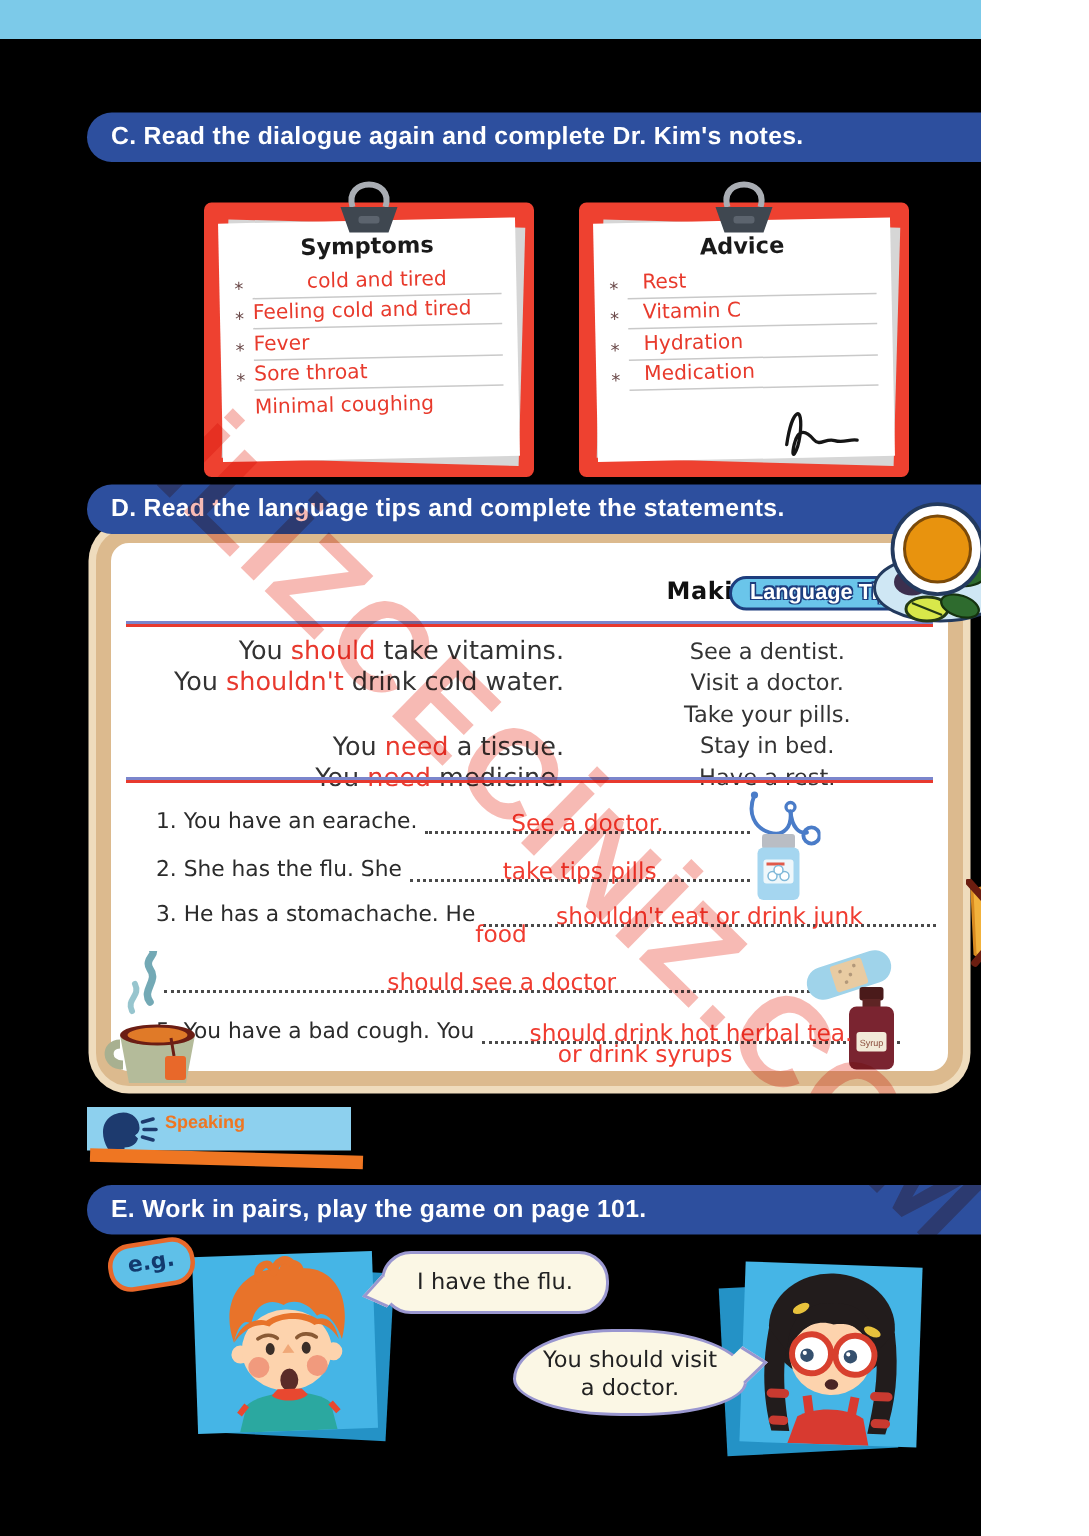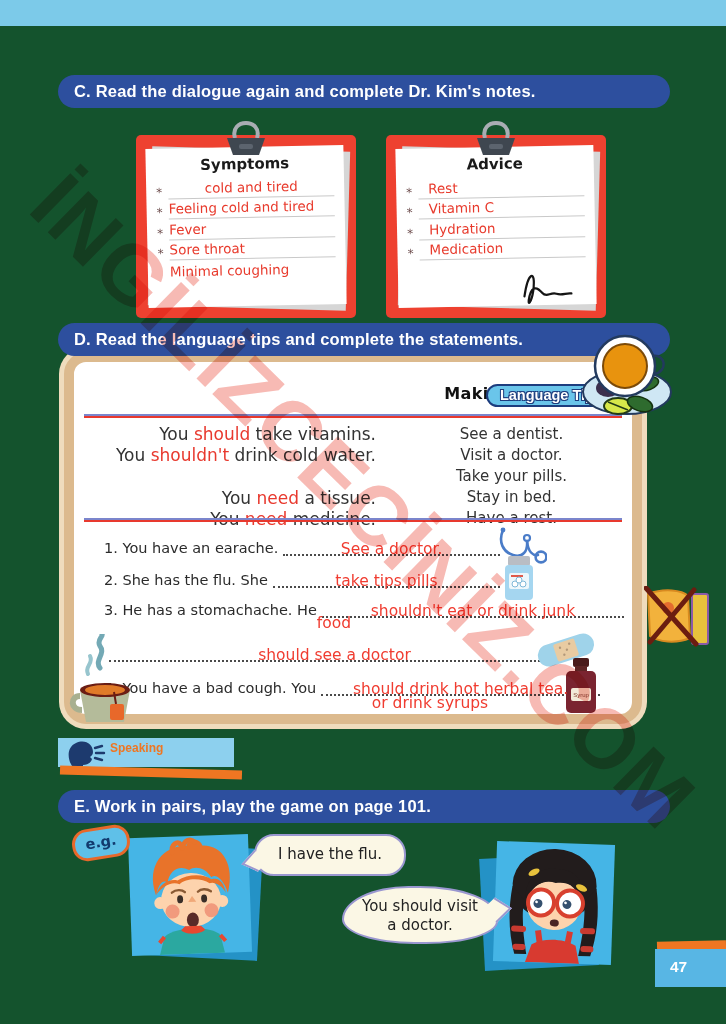--- a/index.html
+++ b/index.html
@@ -1,17 +1,17 @@
 <!DOCTYPE html>
 <html><head>
 <meta charset="utf-8">
 <style>
   html,body{margin:0;padding:0;}
   body{font-family:"DejaVu Sans", sans-serif; background:#fff;}
-  .page{position:relative;width:726px;height:1024px;background:#14532d;overflow:hidden;}
+  .page{position:relative;width:654px;height:1024px;background:#000000;overflow:hidden;}
   .abs{position:absolute;}
 
   
   .top-band{position:absolute;left:0;top:0;width:726px;height:26px;background:#7ccae9;}
 
   
   .banner{position:absolute;left:58px;width:612px;height:33px;background:#2d4f9e;border-radius:18px;
           color:#fff;font-family:"Liberation Sans", sans-serif;font-weight:bold;font-size:16.5px;
           line-height:33px;padding-left:16px;box-sizing:border-box;letter-spacing:.2px;z-index:3;}
 

